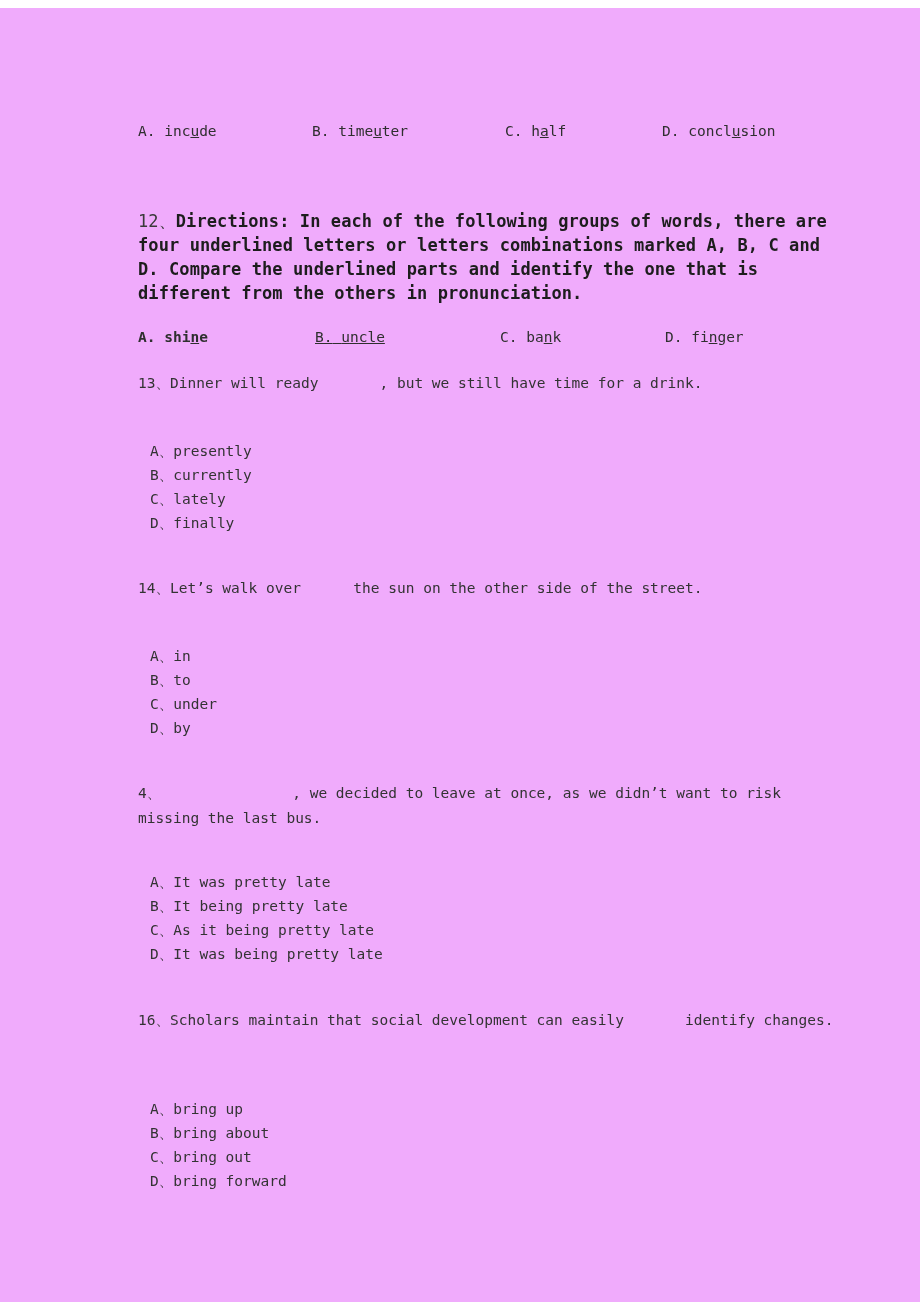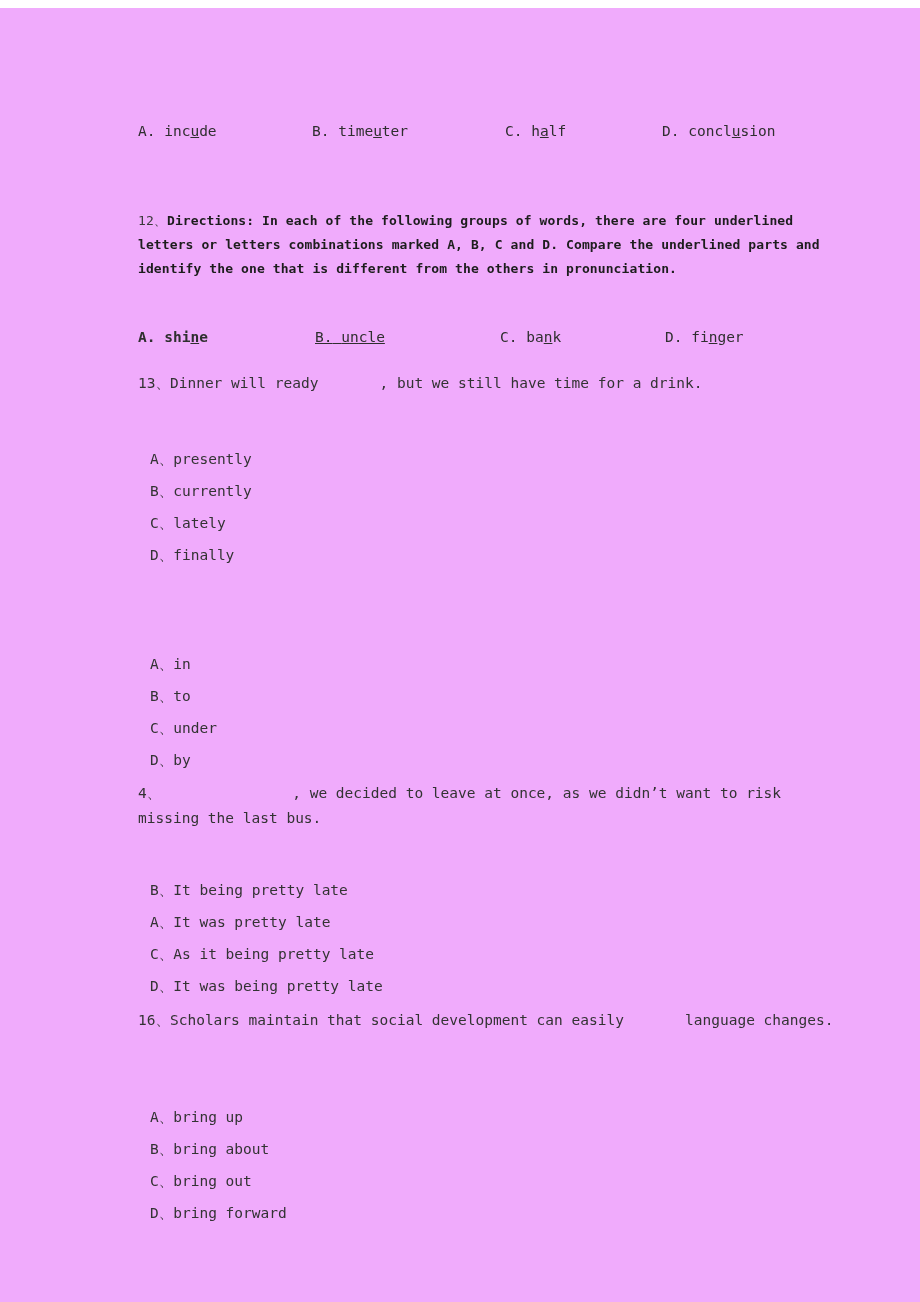--- a/index.html
+++ b/index.html
@@ -38,21 +38,21 @@
     position: absolute;
     top: 0;
     white-space: pre;
   }
 
   
   .directions {
     position: absolute;
     left: 138px;
     width: 690px;
-    font-size: 13px;
+    font-size: 17px;
     line-height: 24px;
     font-weight: bold;
     color: #1d1d1d;
     white-space: pre-wrap;
     letter-spacing: 0.1px;
   }
   .directions .qnum {
     font-weight: normal;
     color: #3a3a3a;
   }
@@ -72,21 +72,20 @@
   .answers {
     position: absolute;
     left: 150px;
     font-size: 14.5px;
     line-height: 24px;
     color: #333333;
   }
   .answers .ans {
     white-space: pre;
     height: 24px;
-    margin-top: 8px;
   }
 
   
   u.mark {
     text-decoration: underline;
     text-underline-offset: 1px;
     text-decoration-thickness: 1px;
   }
 
   
@@ -120,38 +119,39 @@
 
   <div class="stem" style="top:363px;"><span>13、</span><span>Dinner will ready </span><span class="blank">_____</span><span> , but we still have time for a drink.</span></div>
 
   <div class="answers" style="top:431px;">
     <div class="ans">A、presently</div>
     <div class="ans">B、currently</div>
     <div class="ans">C、lately</div>
     <div class="ans">D、finally</div>
   </div>
 
+  <div class="stem" style="top:568px;"><span>14、</span><span>Let’s walk over</span><span class="blank">_____</span><span> the sun on the other side of the street.</span></div>
 
   <div class="answers" style="top:636px;">
     <div class="ans">A、in</div>
     <div class="ans">B、to</div>
     <div class="ans">C、under</div>
     <div class="ans">D、by</div>
   </div>
 
   <div class="stem" style="top:773px;"><span>4、</span><span class="blank">_______________</span><span>, we decided to leave at once, as we didn’t want to risk missing the last bus.</span></div>
 
   <div class="answers" style="top:862px;">
+    <div class="ans">A、It was pretty late</div>
     <div class="ans">B、It being pretty late</div>
-    <div class="ans">A、It was pretty late</div>
     <div class="ans">C、As it being pretty late</div>
     <div class="ans">D、It was being pretty late</div>
   </div>
 
-  <div class="stem" style="top:1000px;"><span>16、</span><span>Scholars maintain that social development can easily </span><span class="blank">_____</span><span> language changes.</span></div>
+  <div class="stem" style="top:1000px;"><span>16、</span><span>Scholars maintain that social development can easily </span><span class="blank">_____</span><span> identify changes.</span></div>
 
   <div class="answers" style="top:1089px;">
     <div class="ans">A、bring up</div>
     <div class="ans">B、bring about</div>
     <div class="ans">C、bring out</div>
     <div class="ans">D、bring forward</div>
   </div>
 
 </div>
 

